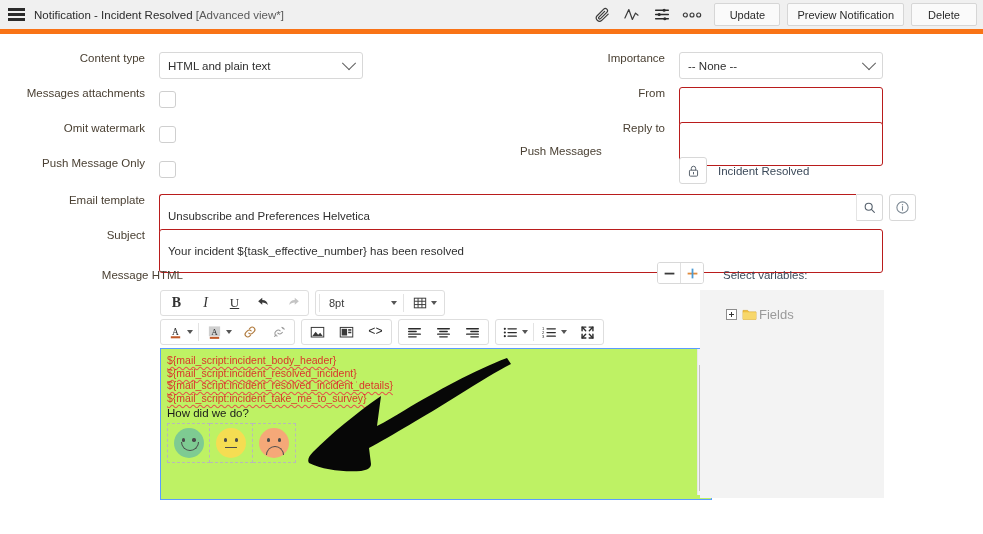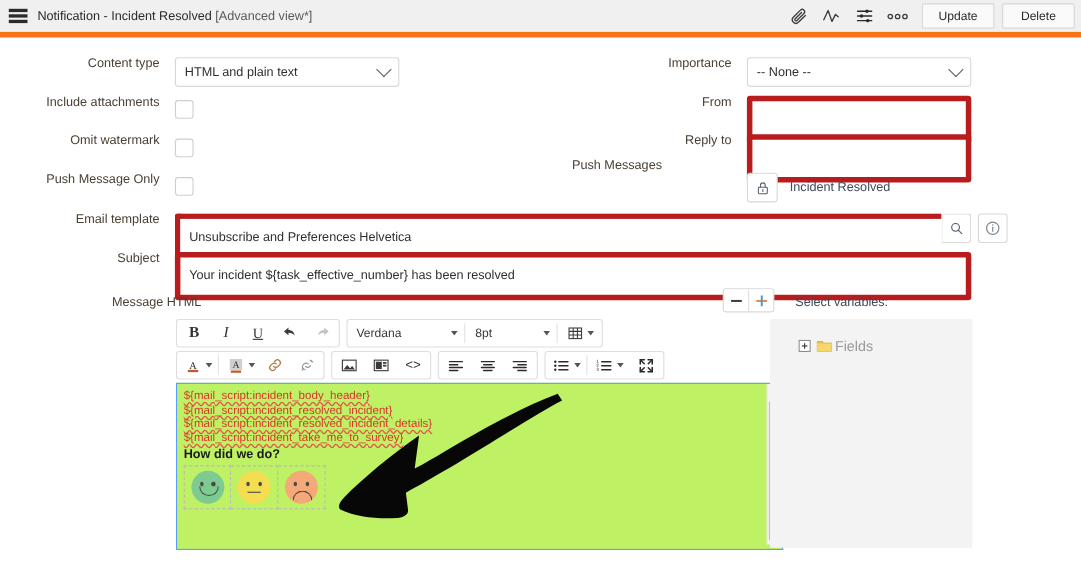--- a/index.html
+++ b/index.html
@@ -51,21 +51,21 @@
 
   .row { position: absolute; display: flex; align-items: center; }
   .lbl {
     font-size: 11.5px; color: #4a4033; text-align: right;
     white-space: nowrap;
   }
   .field-input {
     box-sizing: border-box;
     height: 44px;
     background: #fff;
-    border: 5px solid #b91c1c;
+    border: 1px solid #b91c1c;
     border-radius: 3px;
     font-size: 11.5px;
     color: #2f2f2f;
     padding: 12px 8px;
     display: flex; align-items: center;
     font-family: "Liberation Sans", sans-serif;
   }
   .select-box {
     box-sizing: border-box;
     height: 27px;
@@ -178,21 +178,21 @@
   }
   .edit-inner { padding: 5px 6px 0 6px; }
   .mailline {
     font-family: "Liberation Sans", sans-serif;
     font-size: 10.5px; color: #d9362b; line-height: 12.6px;
     white-space: nowrap;
     text-decoration: underline wavy #e4564a;
     text-underline-offset: 2px;
   }
   .howdid {
-    font-size: 11.5px; font-weight: bold; color: #1b1b1b;
+    font-size: 11.5px; font-weight: normal; color: #1b1b1b;
     margin-top: 3px; margin-bottom: 4px;
   }
   .faces { display: flex; }
   .face-slot {
     width: 43px; height: 40px;
     border: 1px dashed #b9b9b9;
     display: flex; align-items: center; justify-content: center;
     box-sizing: border-box;
   }
   .face-slot + .face-slot { border-left: none; }
@@ -302,36 +302,37 @@
       </svg>
     </div>
     <div class="icon-btn">
       <svg width="20" height="8" viewBox="0 0 24 8" fill="none" stroke="#3b3b3b" stroke-width="1.4">
         <circle cx="4" cy="4" r="2.4"></circle>
           <circle cx="12" cy="4" r="2.4"></circle>
           <circle cx="20" cy="4" r="2.4"></circle>
       </svg>
     </div>
     <div class="hdr-btn">Update</div>
+    <div class="hdr-btn">Preview Notification</div>
     <div class="hdr-btn">Delete</div>
   </div>
 </div>
 
 <div class="form">
 
   <div class="row" style="left:0; top:23px; width:145px; justify-content:flex-end;">
     <span class="lbl">Content type</span>
   </div>
   <div class="select-box" style="position:absolute; left:159px; top:23px; width:204px;">
     <span>HTML and plain text</span>
     <span class="chev"></span>
   </div>
 
   <div class="row" style="left:0; top:58px; width:145px; justify-content:flex-end;">
-    <span class="lbl">Include attachments</span>
+    <span class="lbl">Messages attachments</span>
   </div>
   <div class="checkbox" style="position:absolute; left:159px; top:62px;"></div>
 
   <div class="row" style="left:0; top:93px; width:145px; justify-content:flex-end;">
     <span class="lbl">Omit watermark</span>
   </div>
   <div class="checkbox" style="position:absolute; left:159px; top:97px;"></div>
 
   <div class="row" style="left:0; top:128px; width:145px; justify-content:flex-end;">
     <span class="lbl">Push Message Only</span>
@@ -424,24 +425,20 @@
             <path d="M9 7V3L2 9l7 6v-4c4.2 0 7.3 1.4 9.6 4.5C17.8 9.7 14.3 7.2 9 7z"></path>
           </svg>
       </div>
       <div class="tb-btn dim">
         <svg width="14" height="14" viewBox="0 0 24 24" fill="#c4c4c4">
             <path d="M15 7V3l7 6-7 6v-4c-4.2 0-7.3 1.4-9.6 4.5C6.2 9.7 9.7 7.2 15 7z"></path>
           </svg>
       </div>
     </div>
     <div class="tb-grp">
-      <div class="tb-sel">
-        <span class="cap">Verdana</span>
-        <span class="caret-dn"></span>
-      </div>
       <div class="tb-div"></div>
       <div class="tb-sel">
         <span class="cap sm">8pt</span>
         <span class="caret-dn"></span>
       </div>
       <div class="tb-div"></div>
       <div class="tb-sel" style="padding-right:6px;">
         <svg width="14" height="14" viewBox="0 0 16 16" fill="none" stroke="#3a3a3a" stroke-width="1.1">
           <rect x="1.5" y="2.5" width="13" height="11"></rect>
           <path d="M1.5 6h13M1.5 9.8h13M5.8 2.5v11M10.2 2.5v11"></path>

